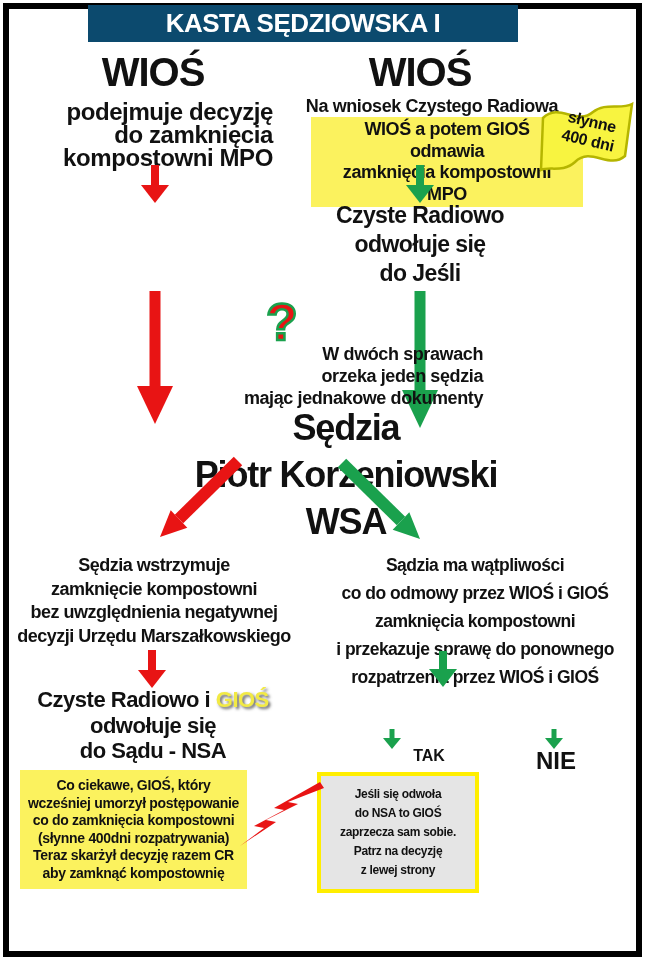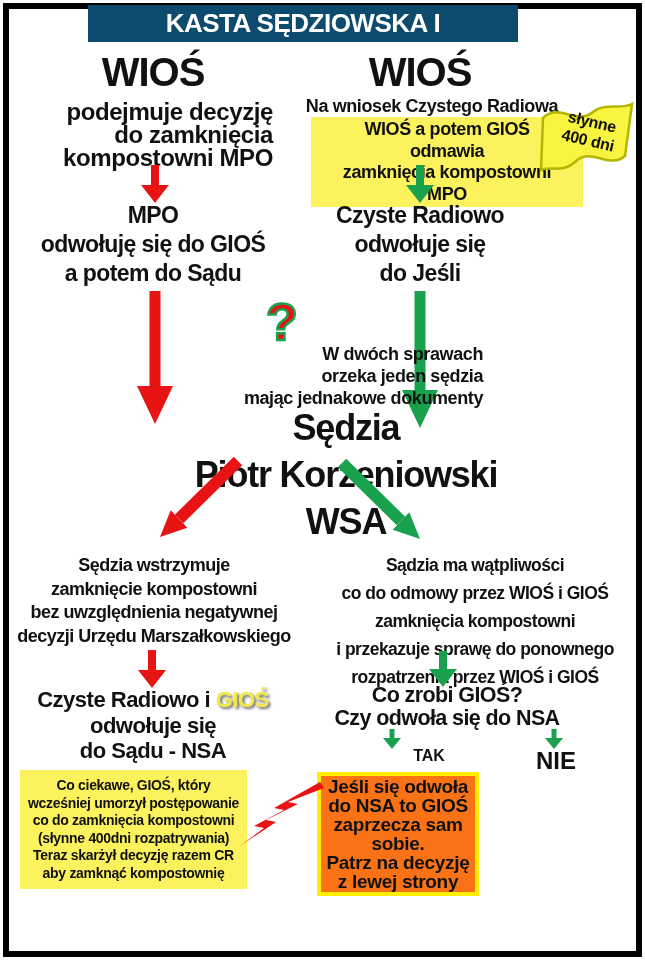--- a/index.html
+++ b/index.html
@@ -39,22 +39,22 @@
   .appeal{left:18px;top:687px;width:270px;font-size:22px;line-height:25.5px;letter-spacing:-0.5px;}
   .gios-hl{color:var(--gios_yellow);text-shadow:2px 2px 3px rgba(70,70,70,0.85);}
 
   .yellow-note{left:20px;top:770px;width:221px;padding:7px 3px;background:var(--yellow);
                font-size:14px;line-height:17.5px;letter-spacing:-0.3px;}
 
   .question{left:328px;top:684px;width:238px;font-size:21.5px;line-height:23px;letter-spacing:-0.6px;}
   .tak{left:363px;top:747px;width:60px;font-size:16px;margin-left:36px;}
   .nie{left:526px;top:747px;width:60px;font-size:24px;}
 
-  .yes-box{left:317px;top:772px;width:150px;padding:1px 2px;border:4px solid var(--yellow_vivid);
-           background:#f97316;font-size:19px;line-height:19px;letter-spacing:-0.3px;}
+  .yes-box{left:317px;top:772px;width:150px;padding:9px 2px;border:4px solid var(--yellow_vivid);
+           background:#e5e5e5;font-size:12px;line-height:19px;letter-spacing:-0.3px;}
   .no-note{left:477px;top:772px;width:165px;font-size:15.5px;line-height:19.5px;letter-spacing:-0.3px;}
 
   .flag-label{left:551px;top:112px;width:78px;font-size:16px;line-height:19px;
               transform:rotate(13deg);letter-spacing:-0.3px;}
   svg{display:block;}
 </style>
 </head>
 <body>
 
 <div id="stage">
@@ -65,23 +65,20 @@
   <div class="abs ctr wios wios-left">WIOŚ</div>
   <div class="abs ctr pre sub-left">podejmuje decyzję
 do zamknięcia
 kompostowni MPO</div>
 
   <svg class="abs" style="left:136px;top:165px" width="38" height="38">
     <line x1="19" y1="0" x2="19" y2="22" style="stroke:var(--red)" stroke-width="8"></line>
     <polygon points="5,20 33,20 19,38" style="fill:var(--red)"></polygon>
   </svg>
 
-  <div class="abs ctr pre step2 step2-left">MPO
-odwołuję się do GIOŚ
-a potem do Sądu</div>
 
   <svg class="abs" style="left:134px;top:291px" width="42" height="133">
     <line x1="21" y1="0" x2="21" y2="100" style="stroke:var(--red)" stroke-width="11"></line>
     <polygon points="3,95 39,95 21,133" style="fill:var(--red)"></polygon>
   </svg>
 
   <div class="abs ctr wios wios-right">WIOŚ</div>
   <div class="abs ctr sub-right">Na wniosek Czystego Radiowa</div>
   <div class="abs ctr pre highlight">WIOŚ a potem GIOŚ odmawia
 zamknięcia kompostowni MPO</div>
@@ -150,22 +147,20 @@
 co do odmowy przez WIOŚ i GIOŚ
 zamknięcia kompostowni
 i przekazuje sprawę do ponownego
 rozpatrzenia przez WIOŚ i GIOŚ</div>
 
   <svg class="abs" style="left:424px;top:651px" width="38" height="36">
     <line x1="19" y1="0" x2="19" y2="20" style="stroke:var(--green)" stroke-width="8"></line>
     <polygon points="5,18 33,18 19,36" style="fill:var(--green)"></polygon>
   </svg>
 
-  <div class="abs ctr pre question">Co zrobi GIOŚ?
-Czy odwoła się do NSA</div>
 
   <svg class="abs" style="left:381px;top:729px" width="22" height="20">
     <line x1="11" y1="0" x2="11" y2="10" style="stroke:var(--green)" stroke-width="5"></line>
     <polygon points="2,9 20,9 11,20" style="fill:var(--green)"></polygon>
   </svg>
   <svg class="abs" style="left:543px;top:729px" width="22" height="20">
     <line x1="11" y1="0" x2="11" y2="10" style="stroke:var(--green)" stroke-width="5"></line>
     <polygon points="2,9 20,9 11,20" style="fill:var(--green)"></polygon>
   </svg>
 

